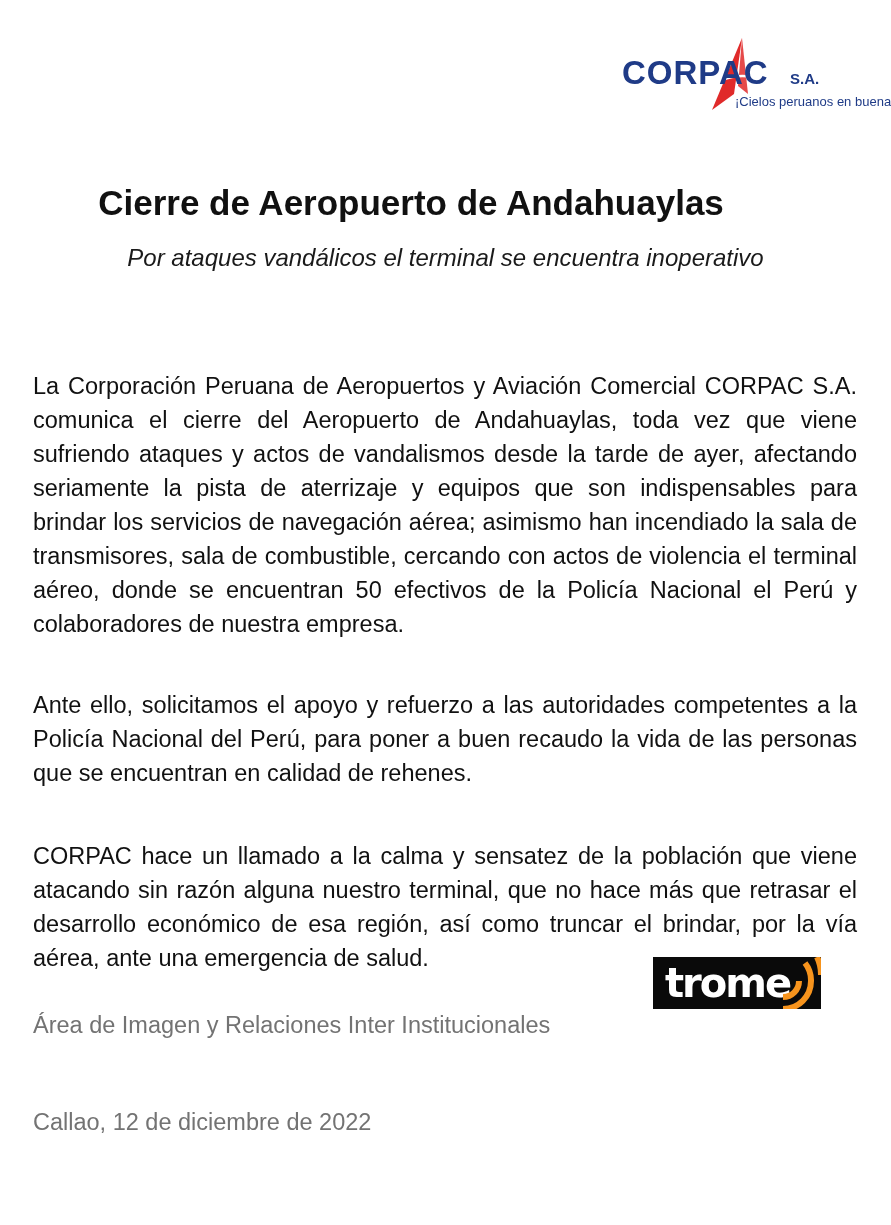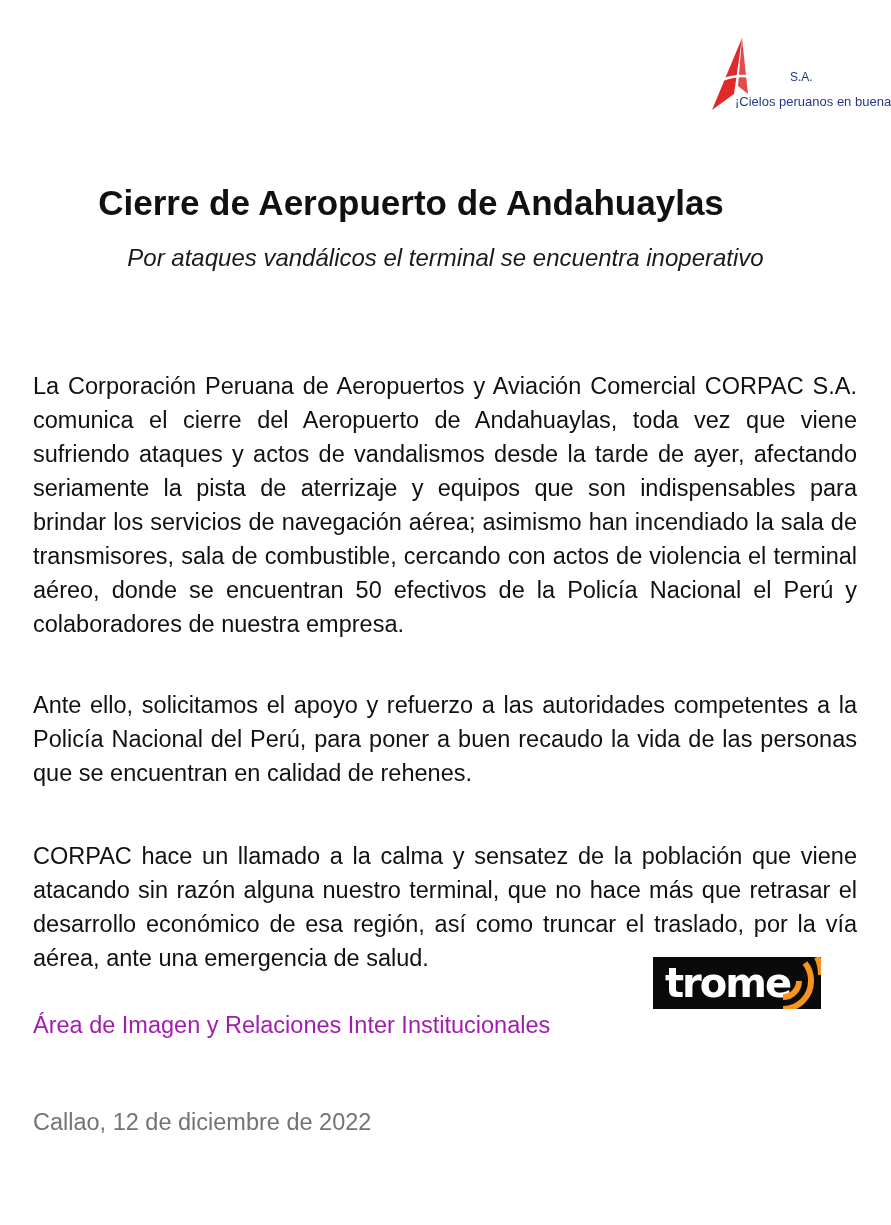--- a/index.html
+++ b/index.html
@@ -29,22 +29,22 @@
       font-weight: bold;
       font-size: 33px;
       letter-spacing: 1px;
       color: #1f3b87;
       line-height: 1;
     }
     .logo-corpac .sa {
       position: absolute;
       left: 170px;
       top: 34px;
-      font-size: 12px;
-      font-weight: normal;
+      font-size: 15px;
+      font-weight: bold;
       color: #1f3b87;
     }
     .logo-corpac .tagline {
       position: absolute;
       left: 115px;
       top: 58px;
       font-size: 13px;
       color: #1f3b87;
       white-space: nowrap;
     }
@@ -109,49 +109,50 @@
     .trome svg {
       position: absolute;
       right: 0;
       top: 0;
     }
     .signature {
       position: absolute;
       left: 33px;
       top: 1012px;
       font-size: 23.5px;
-      color: #a21caf;
+      color: #737373;
     }
     .dateline {
       position: absolute;
       left: 33px;
       top: 1109px;
       font-size: 23.5px;
       color: #737373;
     }
   </style>
 </head>
 <body>
 
 <div class="logo-corpac">
   <svg class="sail" width="60" height="76" viewBox="0 0 60 76">
     <path d="M34 2 L4 74 L26 58 Z" fill="#e02a2a"></path>
     <path d="M34 2 L30 50 L40 58 Z" fill="#e02a2a" opacity="0.85"></path>
     <path d="M14 44 Q34 36 56 44" stroke="#ffffff" stroke-width="2.5" fill="none"></path>
   </svg>
+  <span class="word">CORPAC</span>
   <span class="sa">S.A.</span>
   <span class="tagline">¡Cielos peruanos en buenas manos!</span>
 </div>
 
 <h1 class="title">Cierre de Aeropuerto de Andahuaylas</h1>
 <div class="subtitle">Por ataques vandálicos el terminal se encuentra inoperativo</div>
 
 <p class="body-text p1">La Corporación Peruana de Aeropuertos y Aviación Comercial CORPAC S.A. comunica el cierre del Aeropuerto de Andahuaylas, toda vez que viene sufriendo ataques y actos de vandalismos desde la tarde de ayer, afectando seriamente la pista de aterrizaje y equipos que son indispensables para brindar los servicios de navegación aérea; asimismo han incendiado la sala de transmisores, sala de combustible, cercando con actos de violencia el terminal aéreo, donde se encuentran 50 efectivos de la Policía Nacional el Perú y colaboradores de nuestra empresa.</p>
 <p class="body-text p2">Ante ello, solicitamos el apoyo y refuerzo a las autoridades competentes a la Policía Nacional del Perú, para poner a buen recaudo la vida de las personas que se encuentran en calidad de rehenes.</p>
-<p class="body-text p3">CORPAC hace un llamado a la calma y sensatez de la población que viene atacando sin razón alguna nuestro terminal, que no hace más que retrasar el desarrollo económico de esa región, así como truncar el traslado, por la vía aérea, ante una emergencia de salud.</p>
+<p class="body-text p3">CORPAC hace un llamado a la calma y sensatez de la población que viene atacando sin razón alguna nuestro terminal, que no hace más que retrasar el desarrollo económico de esa región, así como truncar el brindar, por la vía aérea, ante una emergencia de salud.</p>
 
 <div class="trome">
   <span class="tword">trome</span>
   <svg width="44" height="52" viewBox="0 0 44 52">
     <path d="M6 40 A 16 16 0 0 0 22 24" stroke="#f7941d" stroke-width="6" fill="none"></path>
     <path d="M6 52 A 28 28 0 0 0 34 24 A 28 28 0 0 0 28 6" stroke="#f7941d" stroke-width="6" fill="none"></path>
     <path d="M40 0 A 40 40 0 0 1 44 18" stroke="#f7941d" stroke-width="6" fill="none"></path>
   </svg>
 </div>
 

